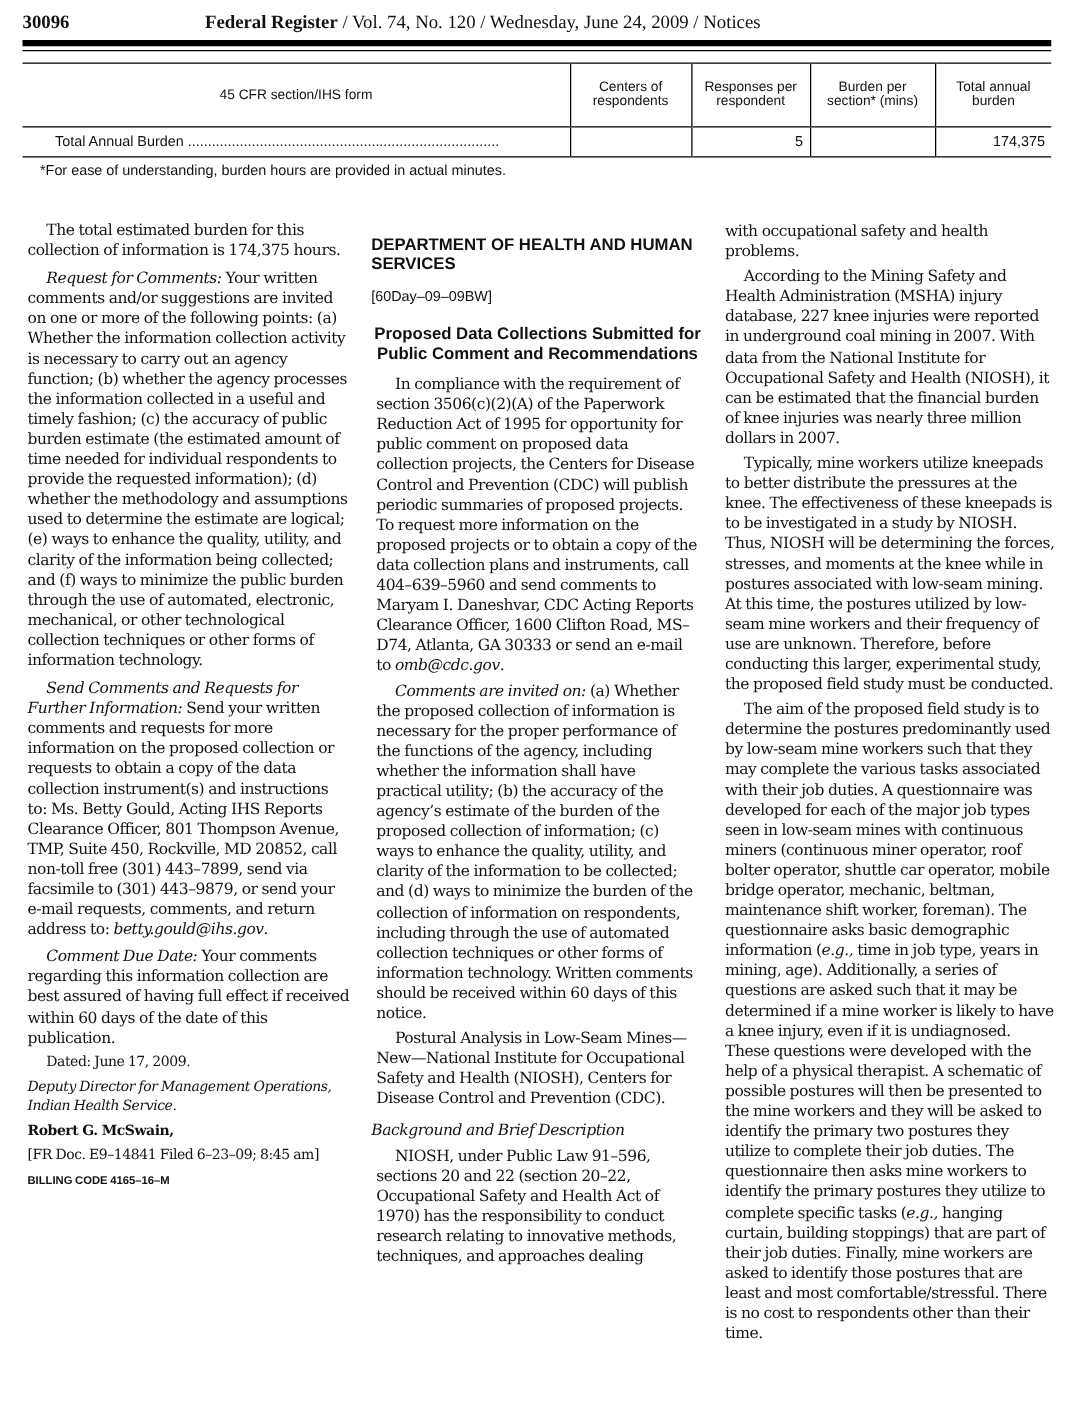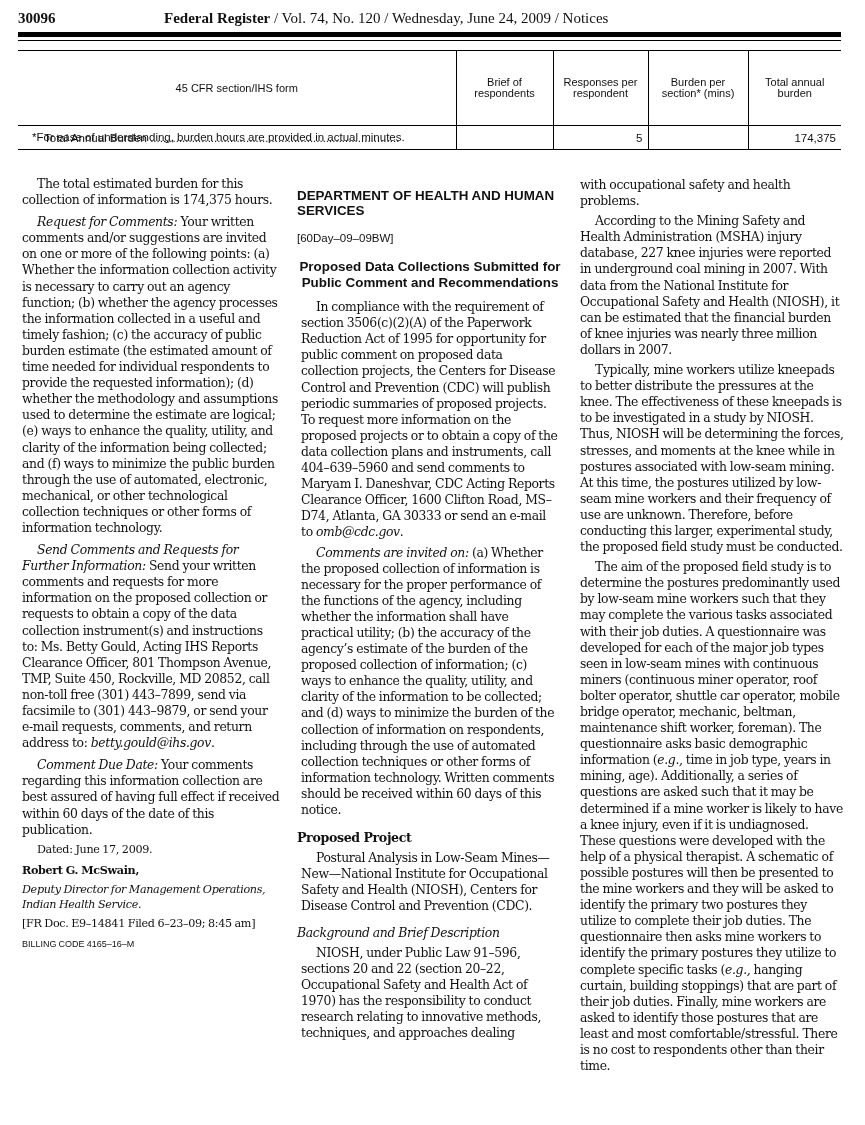--- a/index.html
+++ b/index.html
@@ -5,21 +5,21 @@
   html, body { margin: 0; padding: 0; background: #ffffff; }
   body { width: 865px; height: 1125px; position: relative; overflow: hidden; color: #111; }
   .hdr { position: absolute; top: 10px; left: 18px; width: 823px; height: 22px; font-family: "DejaVu Serif", serif; }
   .pgnum { position: absolute; left: 0; top: 0; font-family: "Liberation Serif", serif; font-weight: bold; font-size: 15px; }
   .runhead { position: absolute; left: 146px; top: 0; font-family: "Liberation Serif", serif; font-size: 15px; white-space: nowrap; }
   .runhead b { font-weight: bold; }
   .rule-thick { position: absolute; left: 18px; top: 32px; width: 823px; height: 5px; background: #000; }
   .rule-thin { position: absolute; left: 18px; top: 40px; width: 823px; height: 1px; background: #000; }
 
   table.burden { position: absolute; left: 18px; top: 50px; width: 823px; border-collapse: collapse; font-family: "Liberation Sans", sans-serif; font-size: 11px; }
-  table.burden th { font-weight: normal; border-top: 1px solid #000; border-bottom: 1px solid #000; border-left: 1px solid #000; height: 50px; padding: 12px 4px; text-align: center; line-height: 11px; vertical-align: middle; }
+  table.burden th { font-weight: normal; border-top: 1px solid #000; border-bottom: 1px solid #000; border-left: 1px solid #000; height: 50px; padding: 0 4px; text-align: center; line-height: 11px; vertical-align: middle; }
   table.burden th:first-child { border-left: none; }
   table.burden td { border-bottom: 1px solid #000; border-left: 1px solid #000; height: 23px; padding: 0 5px; font-size: 11.5px; vertical-align: middle; }
   table.burden td:first-child { border-left: none; padding-left: 26px; white-space: nowrap; overflow: hidden; }
   table.burden td.num { text-align: right; }
   .footnote { position: absolute; left: 32px; top: 131px; font-family: "Liberation Sans", sans-serif; font-size: 11.5px; }
 
   .col { position: absolute; top: 172px; width: 266px; font-family: "DejaVu Serif", serif; font-size: 12.4px; line-height: 16.1px; letter-spacing: -0.35px; word-spacing: -0.4px; }
   .col1 { left: 18px; }
   .col2 { left: 297px; }
   .col3 { left: 576px; top: 173px; width: 272px; }
@@ -29,21 +29,21 @@
   .h-agency { font-family: "Liberation Sans", sans-serif; font-weight: bold; font-size: 13.4px; line-height: 15px; letter-spacing: 0; word-spacing: 0; margin: 16px 0 12px 0; }
   .h-sub { font-family: "Liberation Sans", sans-serif; font-weight: bold; font-size: 13.4px; line-height: 16px; letter-spacing: 0; word-spacing: 0; margin: 0 0 8px 0; }
   .h-doc { font-family: "Liberation Sans", sans-serif; font-size: 11.5px; letter-spacing: 0; margin: 0 0 13px 0; }
   .h-title { font-family: "Liberation Sans", sans-serif; font-weight: bold; font-size: 13.4px; line-height: 15.5px; letter-spacing: 0; word-spacing: 0; margin: 0 0 9px 0; text-align: center; }
   .h-project { font-family: "DejaVu Serif", serif; font-weight: bold; font-size: 12.6px; margin: 12px 0 4px 0; }
   .h-bg { font-style: italic; margin: 10px 0 2px 0; }
   .sig-dated { font-size: 11.2px; text-indent: 14px; margin-top: 7px; }
   .sig-name { font-weight: bold; font-size: 11.2px; margin-top: 4px; }
   .sig-title { font-style: italic; font-size: 11.2px; line-height: 15px; margin-top: 3px; }
   .sig-fr { font-size: 11.2px; margin-top: 3px; }
-  .billing { font-family: "Liberation Sans", sans-serif; font-weight: normal; font-size: 9px; letter-spacing: 0; margin-top: 6px; }
+  .billing { font-family: "Liberation Sans", sans-serif; font-weight: bold; font-size: 9px; letter-spacing: 0; margin-top: 6px; }
   i, em { font-style: italic; }
 </style>
 </head>
 <body>
 
 <div class="hdr">
   <span class="pgnum">30096</span>
   <span class="runhead"><b>Federal Register</b><span> / Vol. 74, No. 120 / Wednesday, June 24, 2009 / Notices</span></span>
 </div>
 <div class="rule-thick"></div>
@@ -53,21 +53,21 @@
   <colgroup>
     <col style="width:438px">
       <col style="width:97px">
       <col style="width:95px">
       <col style="width:100px">
       <col style="width:93px">
   </colgroup>
   <thead>
     <tr>
       <th>45 CFR section/IHS form</th>
-      <th>Brief of respondents</th>
+      <th>Centers of respondents</th>
       <th>Responses per respondent</th>
       <th>Burden per section* (mins)</th>
       <th>Total annual burden</th>
     </tr>
   </thead>
   <tbody>
     <tr>
       <td>Total Annual Burden ..............................................................................</td>
       <td class="num"></td>
       <td class="num">5</td>
@@ -77,33 +77,32 @@
   </tbody>
 </table>
 <div class="footnote">*For ease of understanding, burden hours are provided in actual minutes.</div>
 
 <div class="col col1">
   <p>The total estimated burden for this collection of information is 174,375 hours.</p>
   <p class="sp"><i>Request for Comments:</i><span> Your written comments and/or suggestions are invited on one or more of the following points: (a) Whether the information collection activity is necessary to carry out an agency function; (b) whether the agency processes the information collected in a useful and timely fashion; (c) the accuracy of public burden estimate (the estimated amount of time needed for individual respondents to provide the requested information); (d) whether the methodology and assumptions used to determine the estimate are logical; (e) ways to enhance the quality, utility, and clarity of the information being collected; and (f) ways to minimize the public burden through the use of automated, electronic, mechanical, or other technological collection techniques or other forms of information technology.</span></p>
   <p class="sp"><i>Send Comments and Requests for Further Information:</i><span> Send your written comments and requests for more information on the proposed collection or requests to obtain a copy of the data collection instrument(s) and instructions to: Ms. Betty Gould, Acting IHS Reports Clearance Officer, 801 Thompson Avenue, TMP, Suite 450, Rockville, MD 20852, call non-toll free (301) 443–7899, send via facsimile to (301) 443–9879, or send your e-mail requests, comments, and return address to: </span><i>betty.gould@ihs.gov</i><span>.</span></p>
   <p class="sp"><i>Comment Due Date:</i><span> Your comments regarding this information collection are best assured of having full effect if received within 60 days of the date of this publication.</span></p>
   <p class="sig-dated">Dated: June 17, 2009.</p>
+  <p class="ni sig-title">Deputy Director for Management Operations, Indian Health Service.</p>
   <p class="ni sig-name">Robert G. McSwain,</p>
-  <p class="ni sig-title">Deputy Director for Management Operations, Indian Health Service.</p>
   <p class="ni sig-fr">[FR Doc. E9–14841 Filed 6–23–09; 8:45 am]</p>
   <p class="ni billing">BILLING CODE 4165–16–M</p>
 </div>
 
 <div class="col col2">
   <div class="h-agency">DEPARTMENT OF HEALTH AND HUMAN SERVICES</div>
   <div class="h-doc">[60Day–09–09BW]</div>
   <div class="h-title">Proposed Data Collections Submitted for Public Comment and Recommendations</div>
   <p><span>In compliance with the requirement of section 3506(c)(2)(A) of the Paperwork Reduction Act of 1995 for opportunity for public comment on proposed data collection projects, the Centers for Disease Control and Prevention (CDC) will publish periodic summaries of proposed projects. To request more information on the proposed projects or to obtain a copy of the data collection plans and instruments, call 404–639–5960 and send comments to Maryam I. Daneshvar, CDC Acting Reports Clearance Officer, 1600 Clifton Road, MS–D74, Atlanta, GA 30333 or send an e-mail to </span><i>omb@cdc.gov</i><span>.</span></p>
   <p><i>Comments are invited on:</i><span> (a) Whether the proposed collection of information is necessary for the proper performance of the functions of the agency, including whether the information shall have practical utility; (b) the accuracy of the agency’s estimate of the burden of the proposed collection of information; (c) ways to enhance the quality, utility, and clarity of the information to be collected; and (d) ways to minimize the burden of the collection of information on respondents, including through the use of automated collection techniques or other forms of information technology. Written comments should be received within 60 days of this notice.</span></p>
-  <div class="h-project">Proposed Project</div>
   <p>Postural Analysis in Low-Seam Mines—New—National Institute for Occupational Safety and Health (NIOSH), Centers for Disease Control and Prevention (CDC).</p>
   <div class="h-bg">Background and Brief Description</div>
   <p>NIOSH, under Public Law 91–596, sections 20 and 22 (section 20–22, Occupational Safety and Health Act of 1970) has the responsibility to conduct research relating to innovative methods, techniques, and approaches dealing</p>
 </div>
 
 <div class="col col3">
   <p class="ni">with occupational safety and health problems.</p>
   <p>According to the Mining Safety and Health Administration (MSHA) injury database, 227 knee injuries were reported in underground coal mining in 2007. With data from the National Institute for Occupational Safety and Health (NIOSH), it can be estimated that the financial burden of knee injuries was nearly three million dollars in 2007.</p>
   <p>Typically, mine workers utilize kneepads to better distribute the pressures at the knee. The effectiveness of these kneepads is to be investigated in a study by NIOSH. Thus, NIOSH will be determining the forces, stresses, and moments at the knee while in postures associated with low-seam mining. At this time, the postures utilized by low-seam mine workers and their frequency of use are unknown. Therefore, before conducting this larger, experimental study, the proposed field study must be conducted.</p>
   <p><span>The aim of the proposed field study is to determine the postures predominantly used by low-seam mine workers such that they may complete the various tasks associated with their job duties. A questionnaire was developed for each of the major job types seen in low-seam mines with continuous miners (continuous miner operator, roof bolter operator, shuttle car operator, mobile bridge operator, mechanic, beltman, maintenance shift worker, foreman). The questionnaire asks basic demographic information (</span><i>e.g.,</i><span> time in job type, years in mining, age). Additionally, a series of questions are asked such that it may be determined if a mine worker is likely to have a knee injury, even if it is undiagnosed. These questions were developed with the help of a physical therapist. A schematic of possible postures will then be presented to the mine workers and they will be asked to identify the primary two postures they utilize to complete their job duties. The questionnaire then asks mine workers to identify the primary postures they utilize to complete specific tasks (</span><i>e.g.,</i><span> hanging curtain, building stoppings) that are part of their job duties. Finally, mine workers are asked to identify those postures that are least and most comfortable/stressful. There is no cost to respondents other than their time.</span></p>

